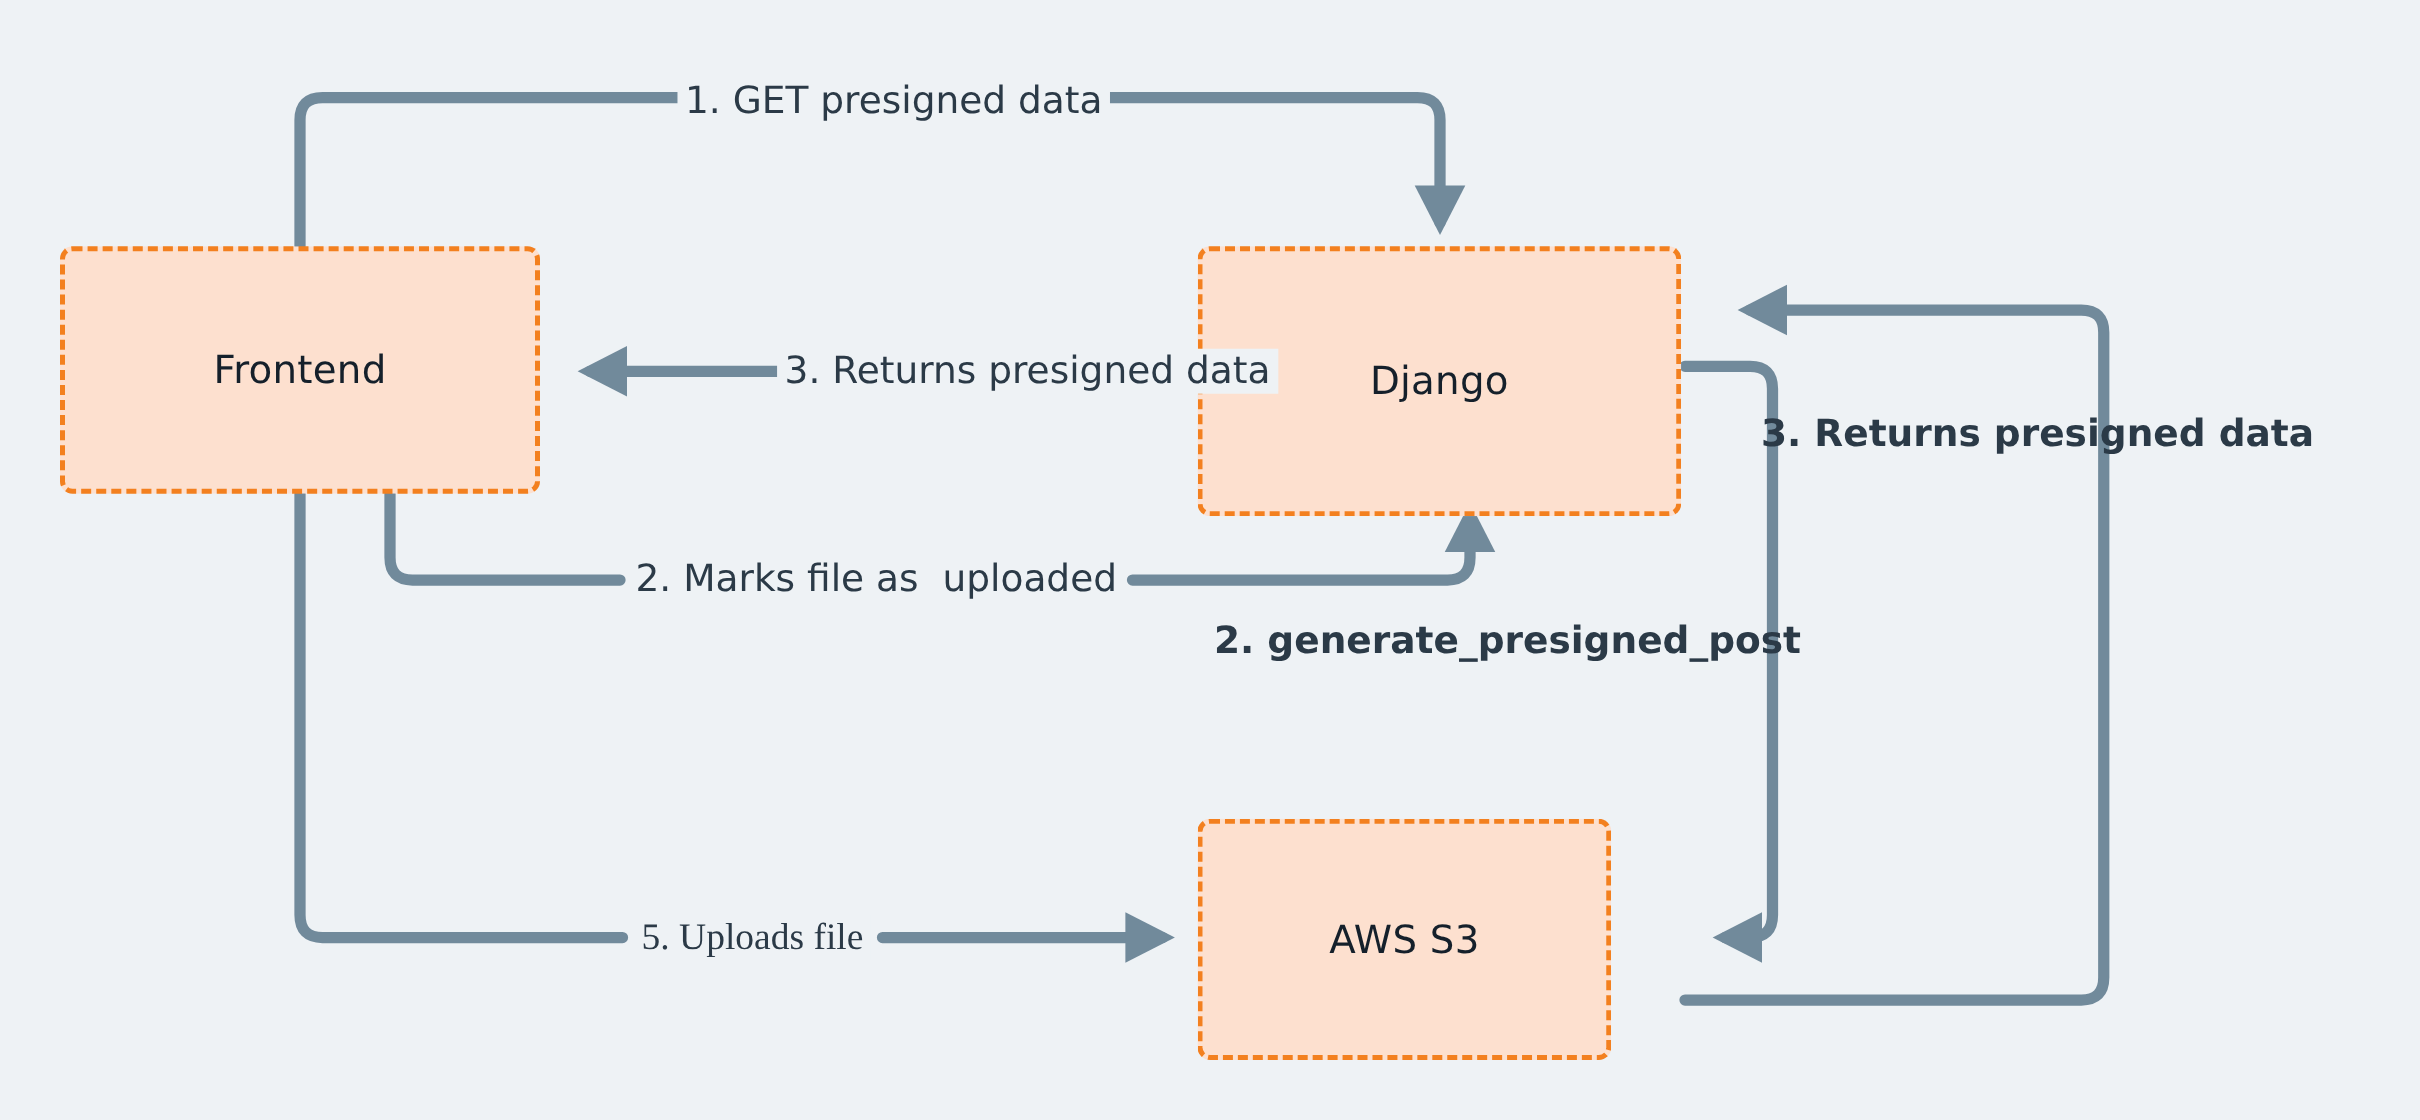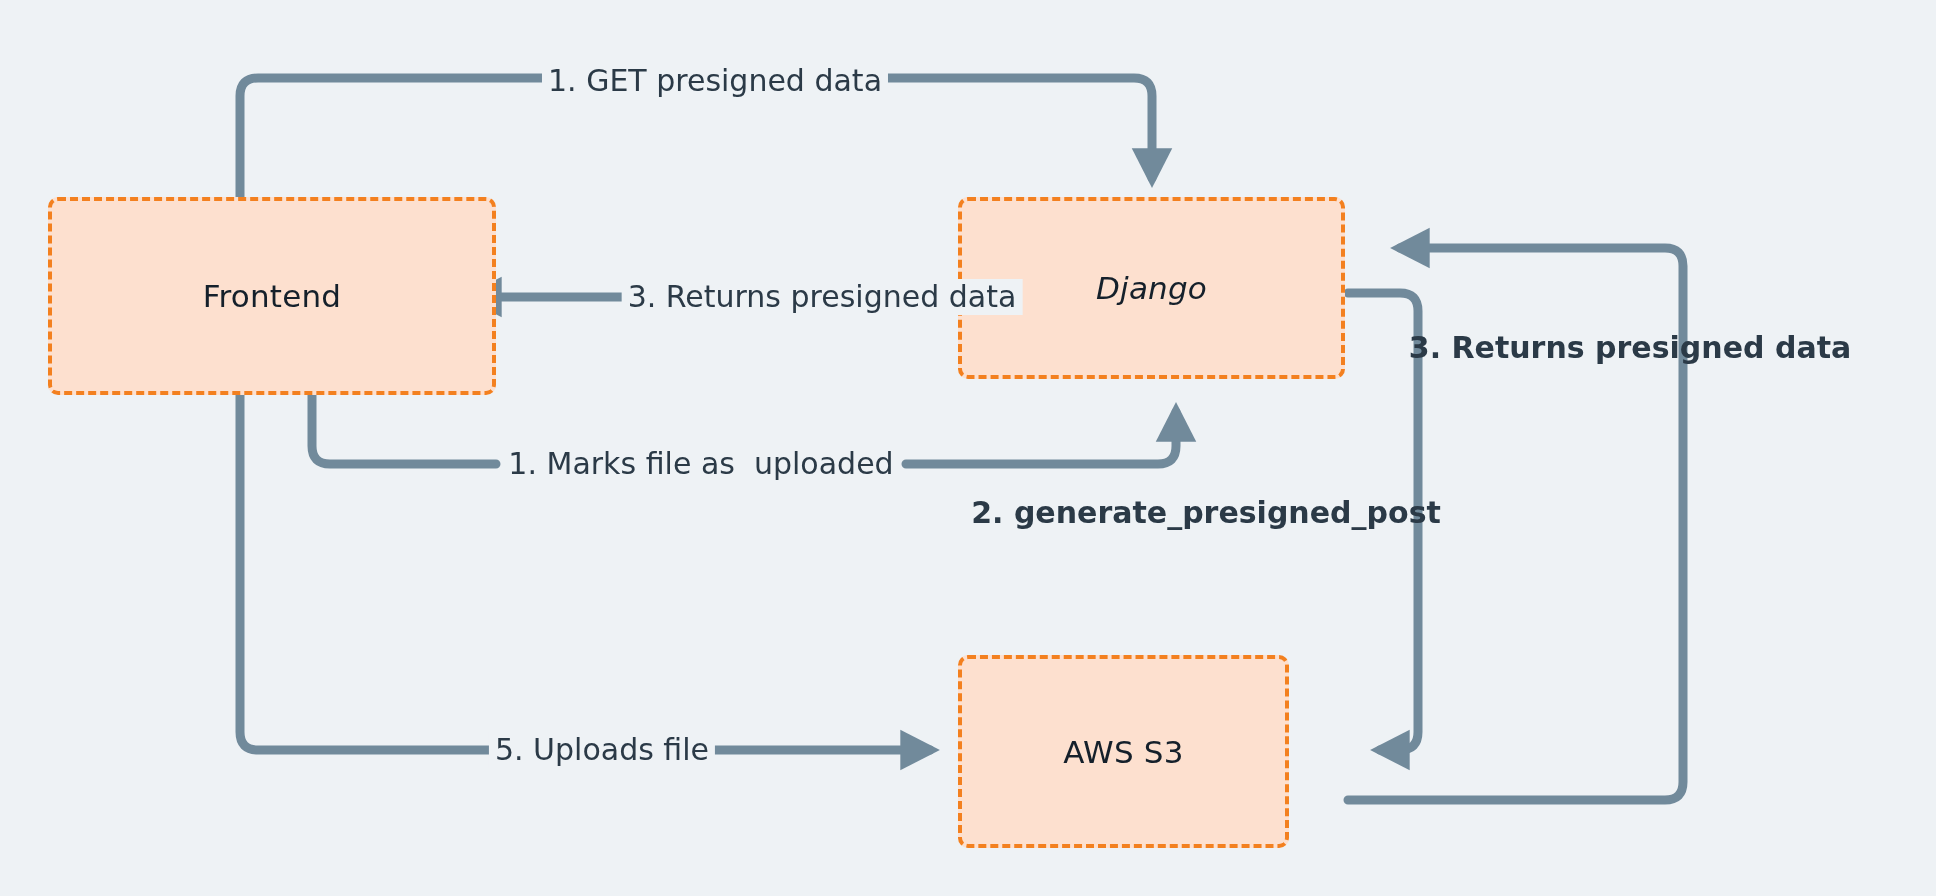--- a/index.html
+++ b/index.html
@@ -75,37 +75,37 @@
 
     <path d="M 1348,293 L 1400,293 Q 1418,293 1418,311 L 1418,732 Q 1418,750 1400,750 L 1380,750" fill="none" stroke="#718a9b" stroke-width="9" stroke-linecap="round" marker-end="url(#arrowhead)"></path>
 
     <path d="M 1348,800 L 1665,800 Q 1683,800 1683,782 L 1683,266 Q 1683,248 1665,248 L 1400,248" fill="none" stroke="#718a9b" stroke-width="9" stroke-linecap="round" marker-end="url(#arrowhead)"></path>
 
     <path d="M 240,395 L 240,732 Q 240,750 258,750 L 498,750 M 706,750 L 930,750" fill="none" stroke="#718a9b" stroke-width="9" stroke-linecap="round" marker-end="url(#arrowhead)"></path>
 
     <path d="M 312,395 L 312,446 Q 312,464 330,464 L 496,464 M 906,464 L 1158,464 Q 1176,464 1176,446 L 1176,412" fill="none" stroke="#718a9b" stroke-width="9" stroke-linecap="round" marker-end="url(#arrowhead)"></path>
   </svg>
 
-  <div class="node-box" style="left:48px; top:197px; width:448px; height:198px;">
+  <div class="node-box" style="left:48px; top:197px; width:384px; height:198px;">
     <span class="node-label">Frontend</span>
   </div>
 
-  <div class="node-box" style="left:958px; top:197px; width:387px; height:182px;font-style:italic;">
+  <div class="node-box" style="left:958px; top:197px; width:387px; height:216px;">
     <span class="node-label">Django</span>
   </div>
 
   <div class="node-box" style="left:958px; top:655px; width:331px; height:193px;">
     <span class="node-label">AWS S3</span>
   </div>
 
   <div class="edge-label" style="left:715px; top:81px;">1. GET presigned data</div>
 
   <div class="edge-label no-bg" style="left:1206px; top:513px;">2. generate_presigned_post</div>
 
   <div class="edge-label no-bg" style="left:1630px; top:348px;">3. Returns presigned data</div>
 
   <div class="edge-label" style="left:822px; top:297px;">3. Returns presigned data</div>
 
-  <div class="edge-label" style="left:602px; top:750px;">5. Uploads file</div>
+  <div class="edge-label" style="left:602px; top:750px;font-family:Liberation Serif, serif;">5. Uploads file</div>
 
-  <div class="edge-label" style="left:701px; top:464px;">1. Marks file as  uploaded</div>
+  <div class="edge-label" style="left:701px; top:464px;">2. Marks file as  uploaded</div>
 
 </div>
 
 </body></html>

